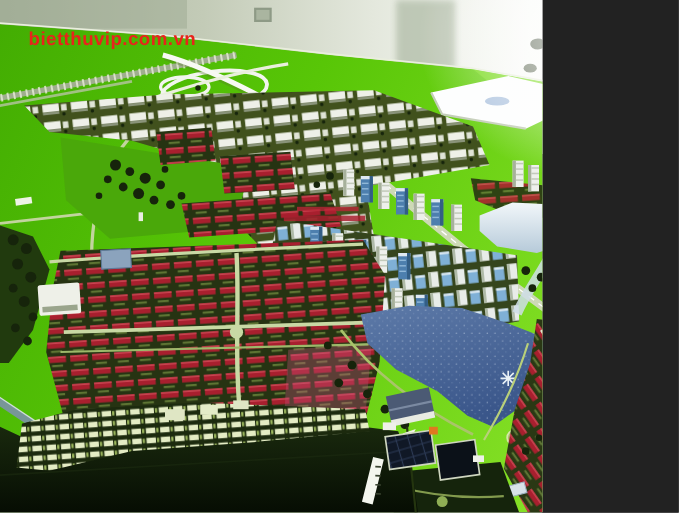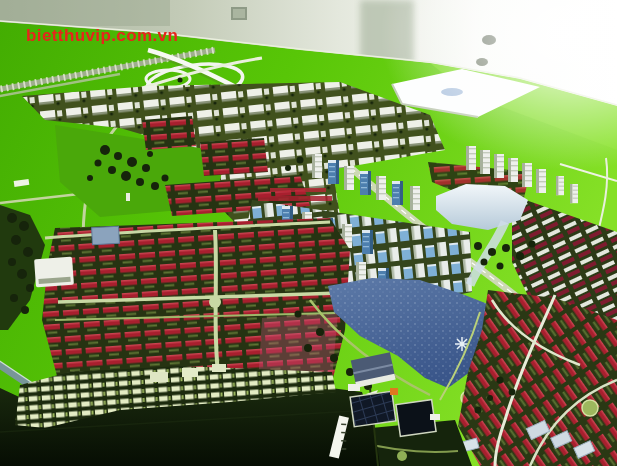--- a/index.html
+++ b/index.html
@@ -1,16 +1,16 @@
 <!DOCTYPE html>
 <html style="--wall_grey: #a9b49e; --wall_light: #ffffff; --grass_main: #58c607; --grass_bright: #85e026; --grass_deep: #43ad02; --ground_olive: #41511d; --ground_dark: #2c3a13; --base_dark: #0c1505; --road_pale: #c8d9a4; --road_white: #f2f5ee; --road_lime: #9db85e; --bldg_white: #eef0e8; --bldg_shadow: #8a947a; --glass_blue: #7fb0d6; --glass_deep: #4d7fae; --roof_red: #a81f2e; --roof_maroon: #7e1b2f; --roof_pink: #c2527a; --lake_blue: #4a699e; --lake_white: #dce8f0; --tree_dark: #16240b; --panel_dark: #101826; --accent_orange: #e07820; --watermark_red: #e8241c;"><head>
 <meta charset="utf-8">
 <style>
   html,body{margin:0;padding:0;background:#222;}
-  .stage{position:relative;width:617px;height:466px;overflow:hidden;background:#fff;
+  .stage{position:relative;width:493px;height:466px;overflow:hidden;background:#fff;
          font-family:"Liberation Sans",sans-serif;}
   .stage svg{position:absolute;inset:0;display:block;}
   .watermark{position:absolute;left:26px;top:26px;font-size:17px;font-weight:bold;
              letter-spacing:.4px;color:var(--watermark_red,#e8241c);user-select:none;}
 </style>
 </head>
 <body>
 
 <div class="stage">
 <svg viewBox="0 0 617 466" width="617" height="466" xmlns="http://www.w3.org/2000/svg">

